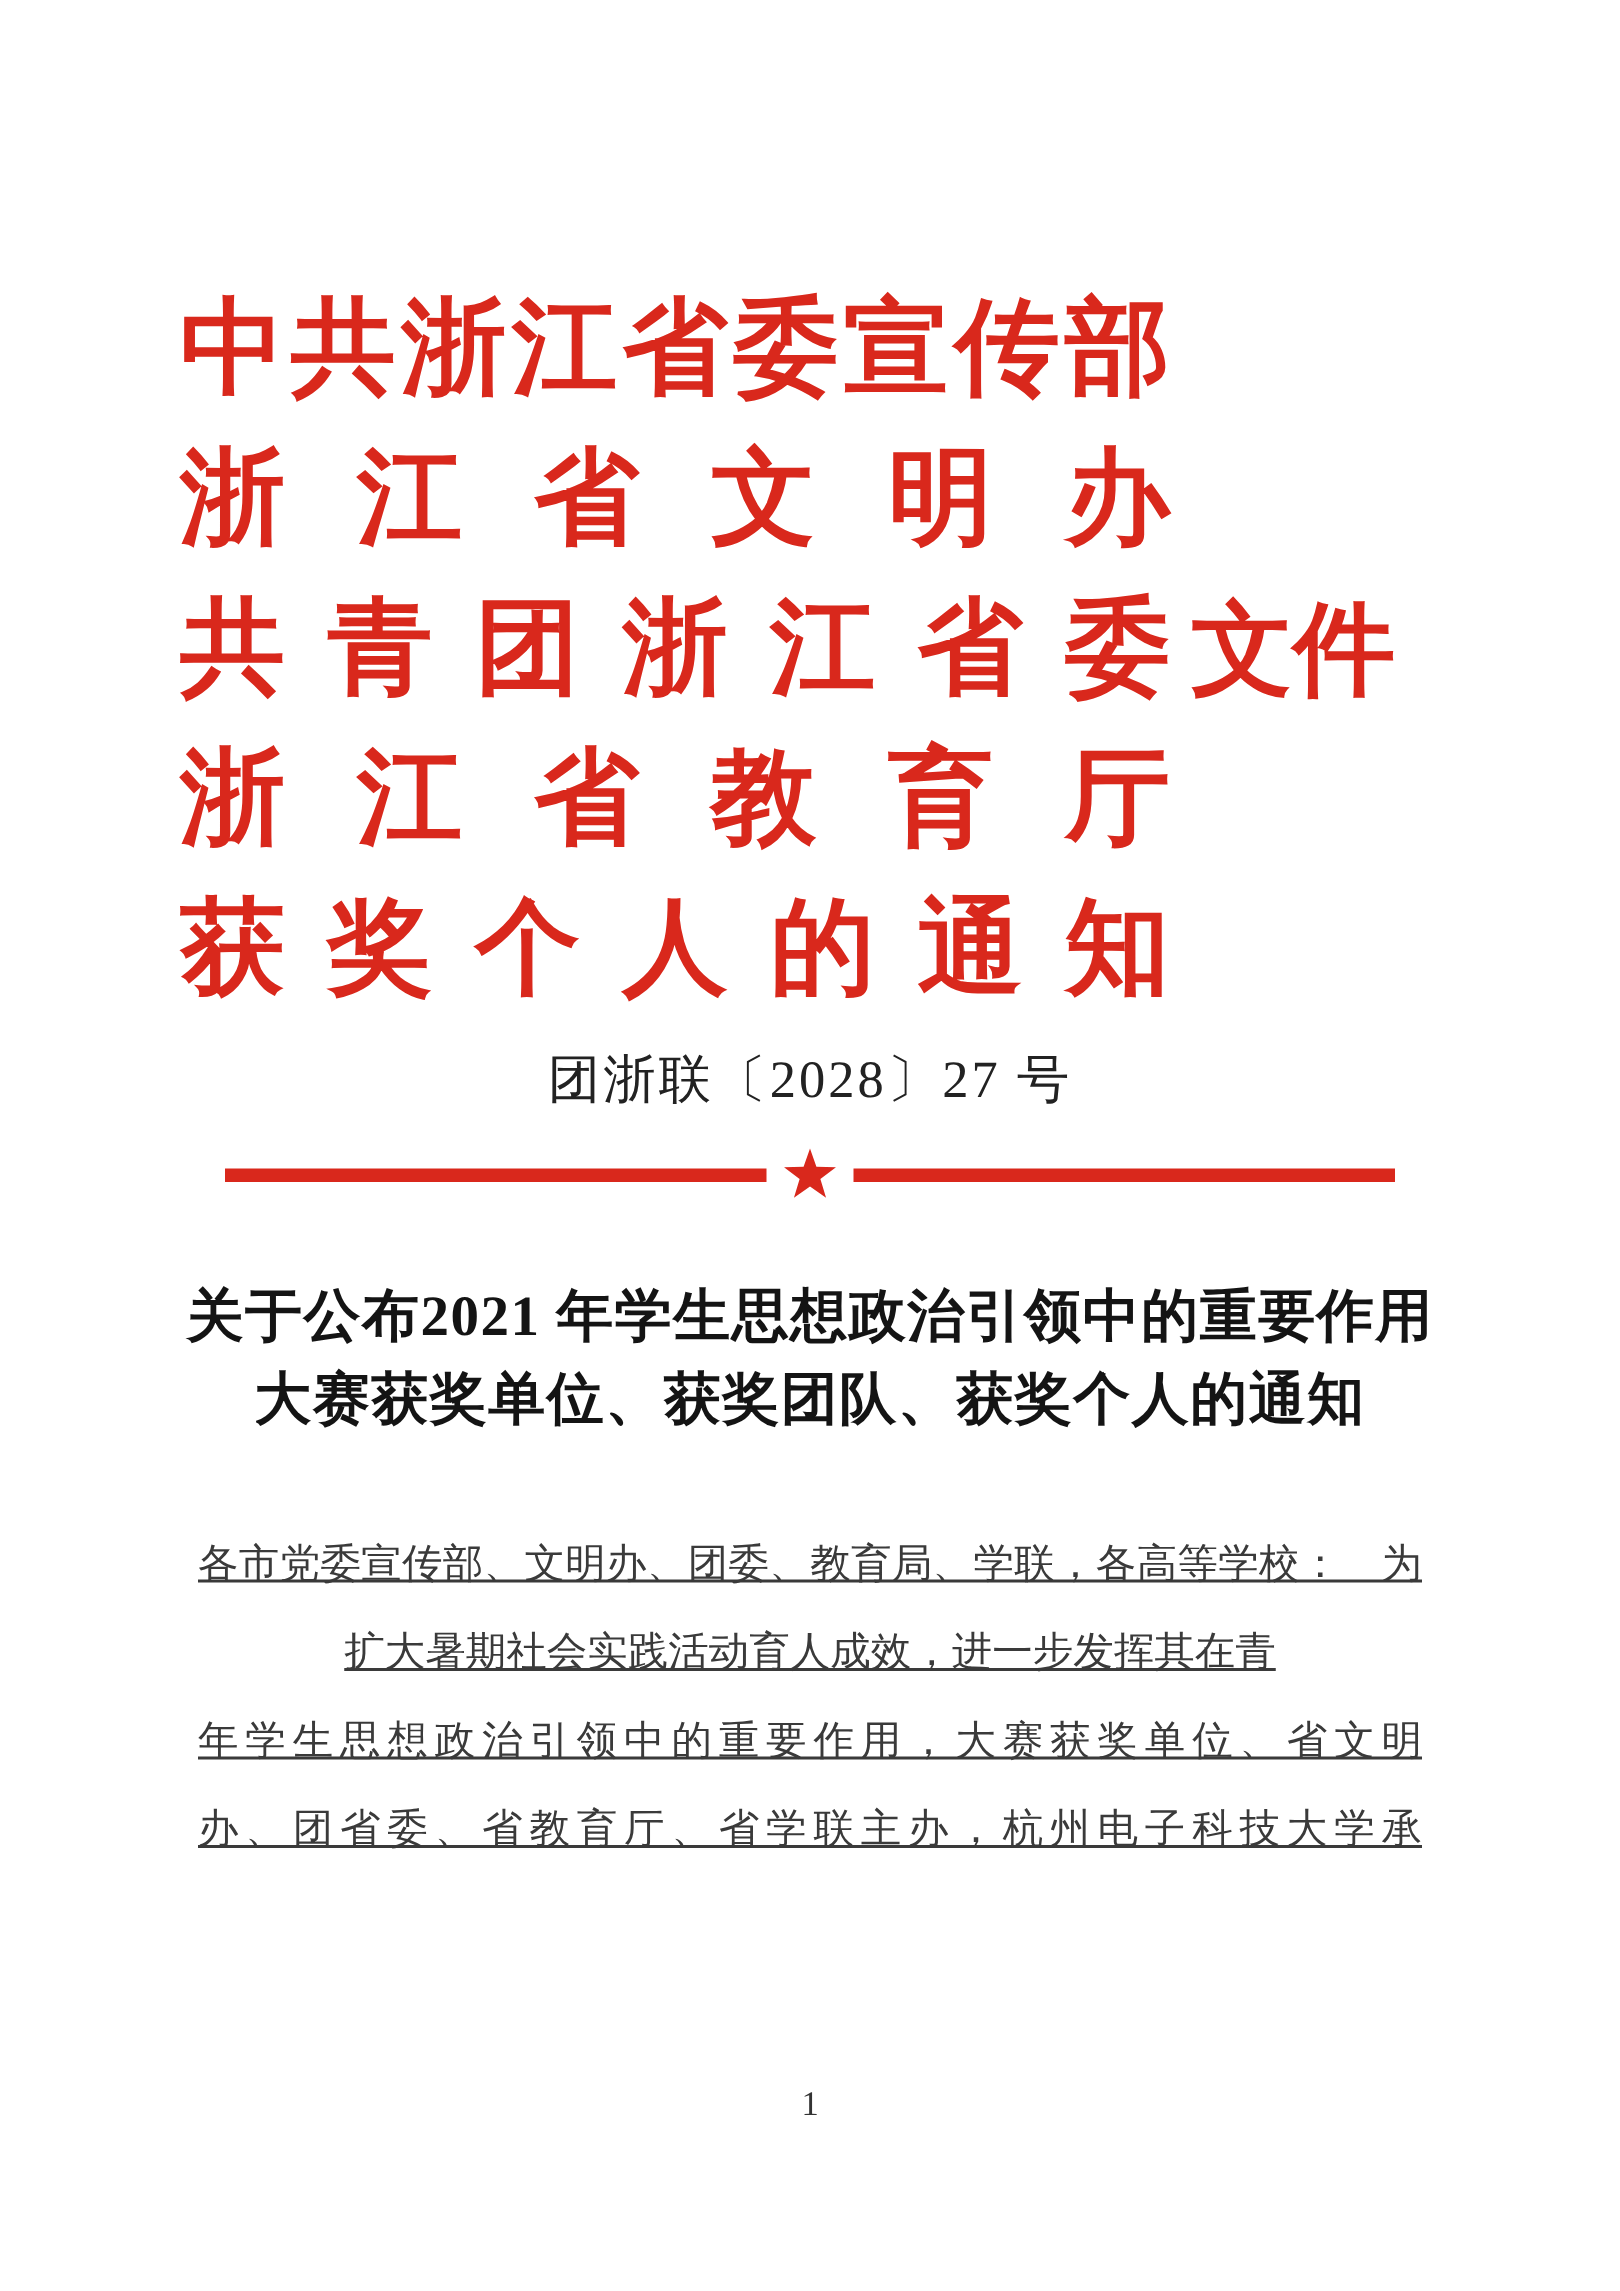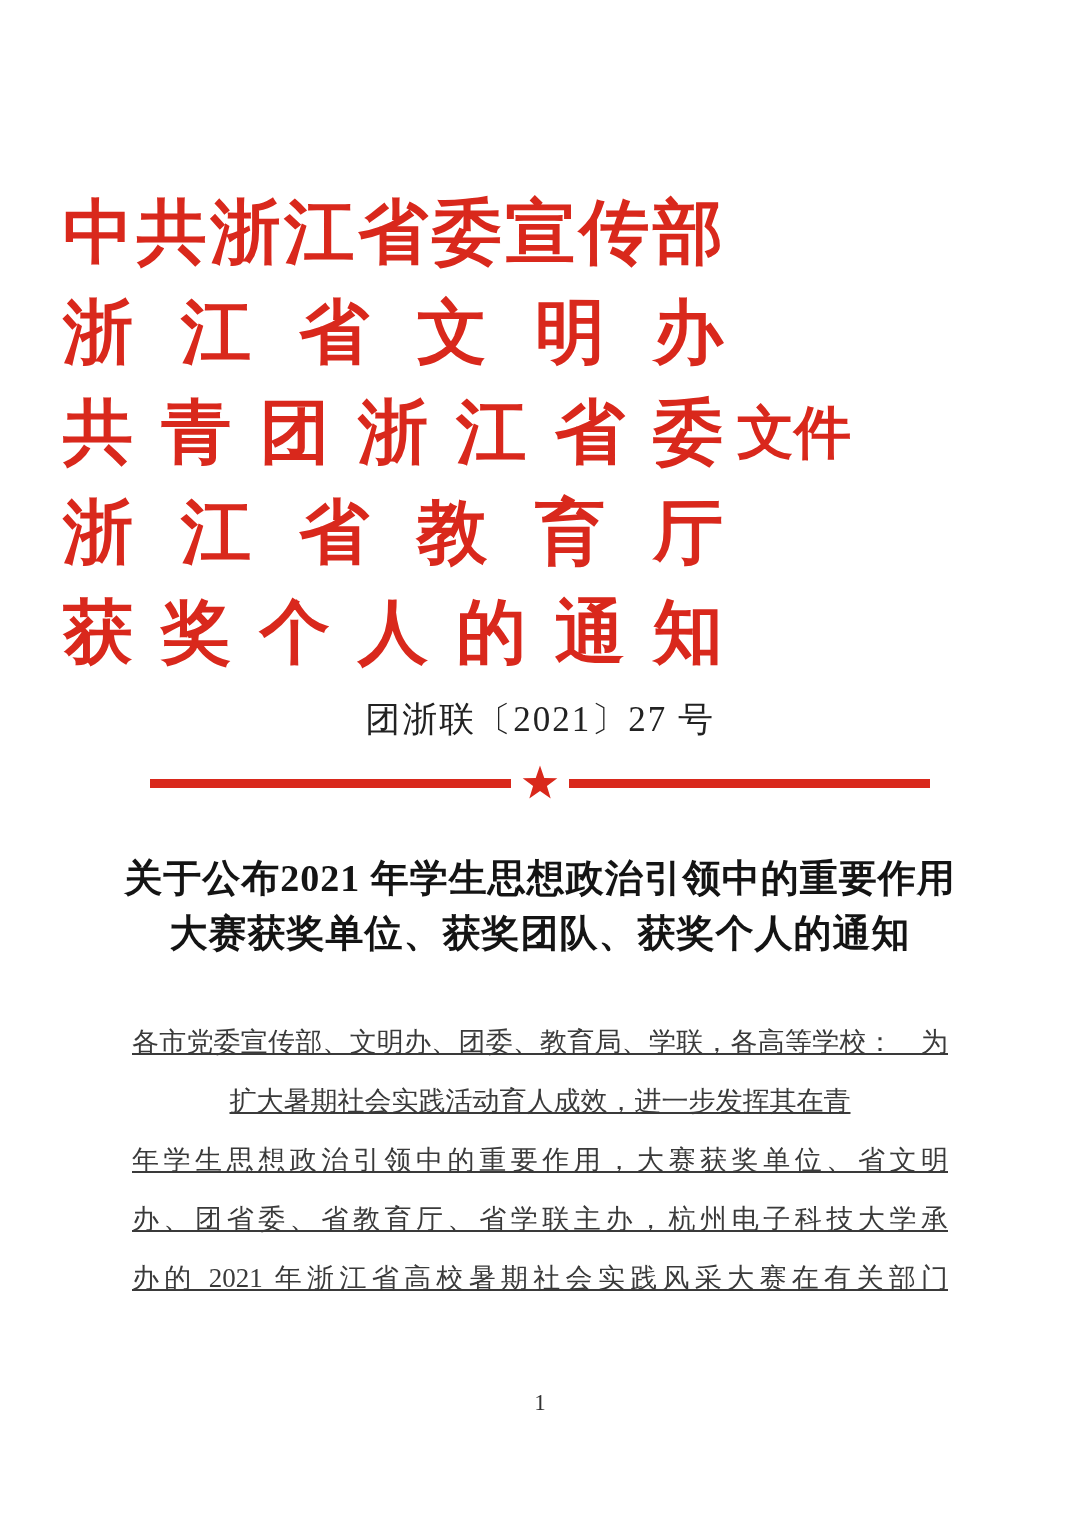--- a/index.html
+++ b/index.html
@@ -7,35 +7,35 @@
     position: relative;
     width: 1080px;
     height: 1527px;
     margin: 0 auto;
     background: #ffffff;
     font-family: "Liberation Serif", "DejaVu Serif", serif;
     overflow: hidden;
   }
 
   
-  .letterhead { margin: 183px 0 0 63px; width: 810px; }
+  .letterhead { margin: 183px 0 0 120px; width: 810px; }
   .agency-line { height: 100px; display: flex; align-items: center; }
   .agency {
     display: inline-block;
     width: 660px;
     font-size: 70px;
     font-weight: bold;
     color: #d9281c;
     line-height: 100px;
     text-align: justify;
     text-align-last: justify;
     white-space: nowrap;
   }
   .agency-suffix {
-    font-size: 57px;
+    font-size: 68px;
     font-weight: bold;
     color: #d9281c;
     margin-left: 14px;
     white-space: nowrap;
   }
 
   
   .doc-number {
     margin-top: 14px;
     text-align: center;
@@ -108,21 +108,21 @@
       <span class="agency-suffix">文件</span>
     </div>
     <div class="agency-line">
       <span class="agency">浙江省教育厅</span>
     </div>
     <div class="agency-line">
       <span class="agency">获奖个人的通知</span>
     </div>
   </div>
 
-  <div class="doc-number">团浙联〔2021〕27 号</div>
+  <div class="doc-number">团浙联〔2028〕27 号</div>
 
   <div class="divider">
     <span class="rule"></span>
     <span class="star-wrap">
       <svg width="38" height="38" viewBox="0 0 24 24" aria-hidden="true">
         <path d="M12 1 L14.70 8.78 L22.94 8.95 L16.37 13.92 L18.76 21.8 L12 17.1 L5.24 21.8 L7.63 13.92 L1.06 8.95 L9.30 8.78 Z" fill="#d9281c"></path>
       </svg>
     </span>
     <span class="rule"></span>
   </div>
@@ -130,18 +130,17 @@
   <h1 class="doc-title">
     <span>关于公布2021 年学生思想政治引领中的重要作用</span><br>
     <span>大赛获奖单位、获奖团队、获奖个人的通知</span>
   </h1>
 
   <div class="doc-body">
     <p class="justify">各市党委宣传部、文明办、团委、教育局、学联，各高等学校：　为</p>
     <p class="center">扩大暑期社会实践活动育人成效，进一步发挥其在青</p>
     <p class="justify">年学生思想政治引领中的重要作用，大赛获奖单位、省文明</p>
     <p class="justify">办、团省委、省教育厅、省学联主办，杭州电子科技大学承</p>
-    <p class="justify">办的 2021 年浙江省高校暑期社会实践风采大赛在有关部门</p>
   </div>
 
   <div class="page-number">1</div>
 
 </div>
 
 </body></html>

